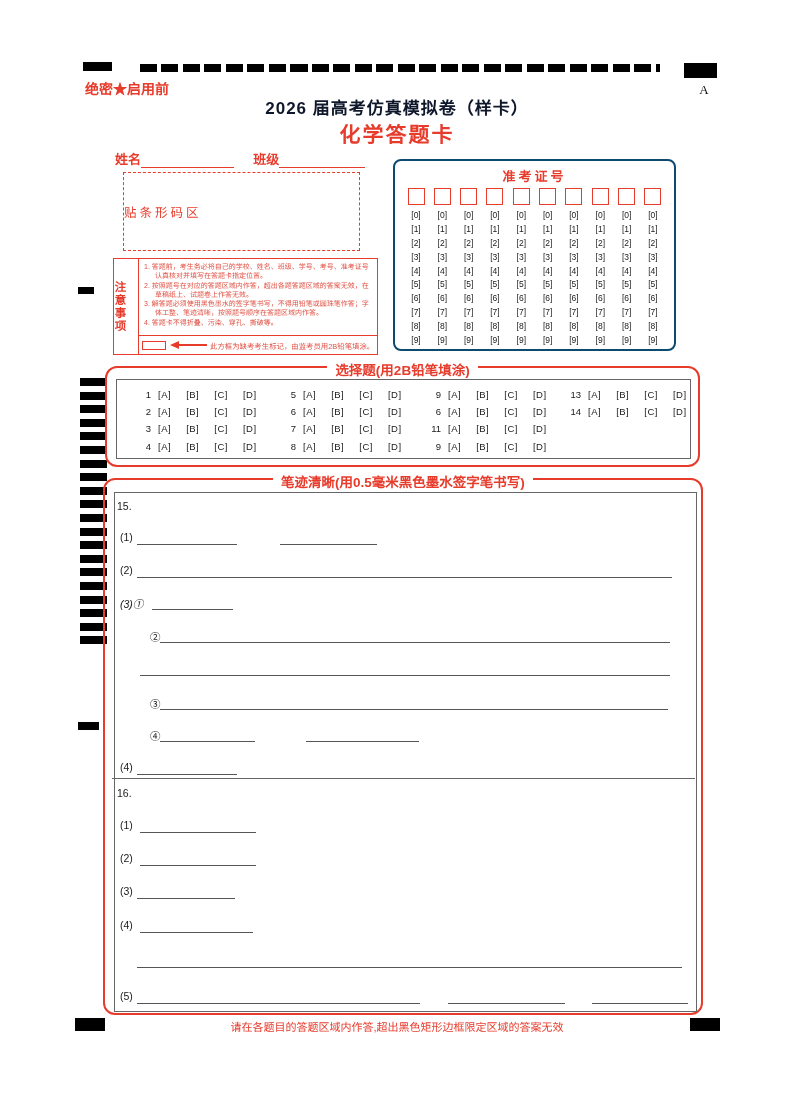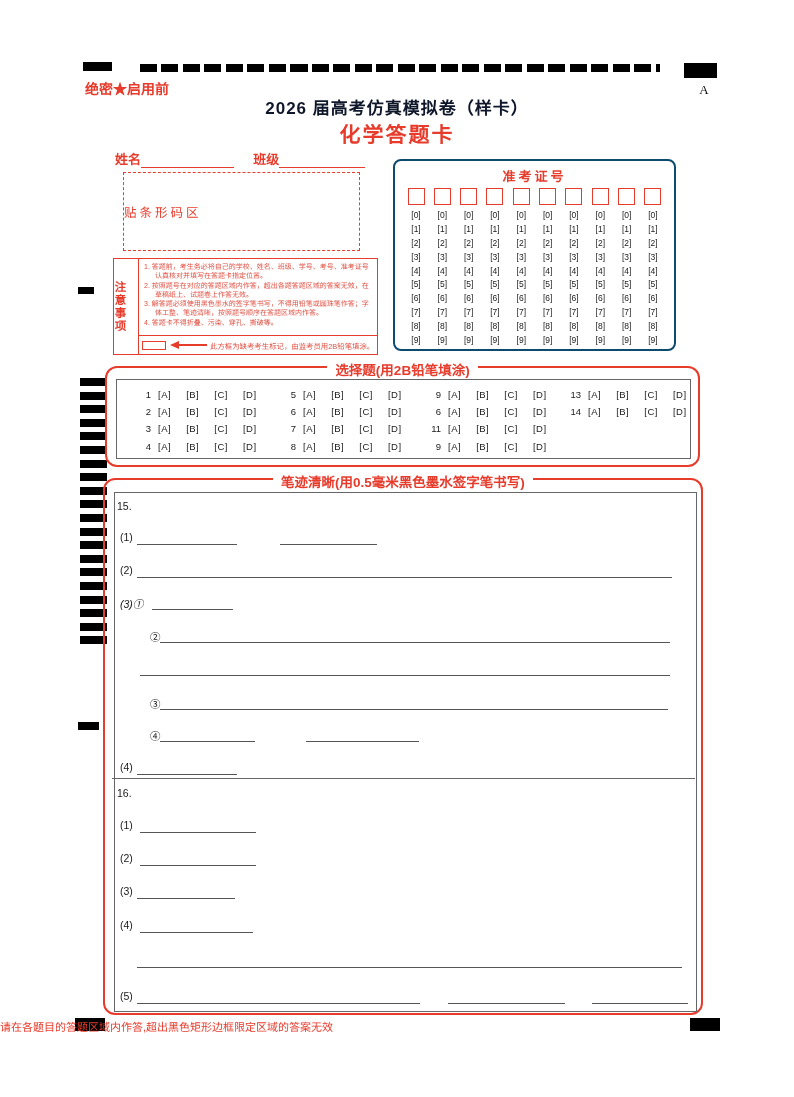--- a/index.html
+++ b/index.html
@@ -72,21 +72,21 @@
 
   #essay-section { left:103px; top:478px; width:600px; height:537px; }
   #essay-inner { left:9px; top:12px; width:583px; height:520px; }
   #essay-divider { position:absolute; left:112px; top:778px; width:583px; height:0; border-top:1px solid #666; }
 
   .q-num { position:absolute; font-size:10.5px; color:#1a1a1a; }
   .essay-label { position:absolute; font-size:10.5px; color:#1a1a1a; }
   .ans-line { position:absolute; height:14px; border-bottom:1.5px solid #555; }
 
   
-  #footer-note { position:absolute; left:0; top:1018px; width:794px; text-align:left;
+  #footer-note { position:absolute; left:0; top:1018px; width:794px; text-align:center;
     font-size:11px; color:#e73b2c; }
   #bl-mark { left:75px; top:1018px; width:30px; height:13px; }
   #br-mark { left:690px; top:1018px; width:30px; height:13px; }
   #tl-mark { left:83px; top:62px; width:29px; height:9px; }
   #tr-mark { left:684px; top:63px; width:33px; height:15px; }
   #mid-mark1 { left:78px; top:287px; width:16px; height:7px; }
   #mid-mark2 { left:78px; top:722px; width:21px; height:8px; }
 </style>
 </head>
 <body>

